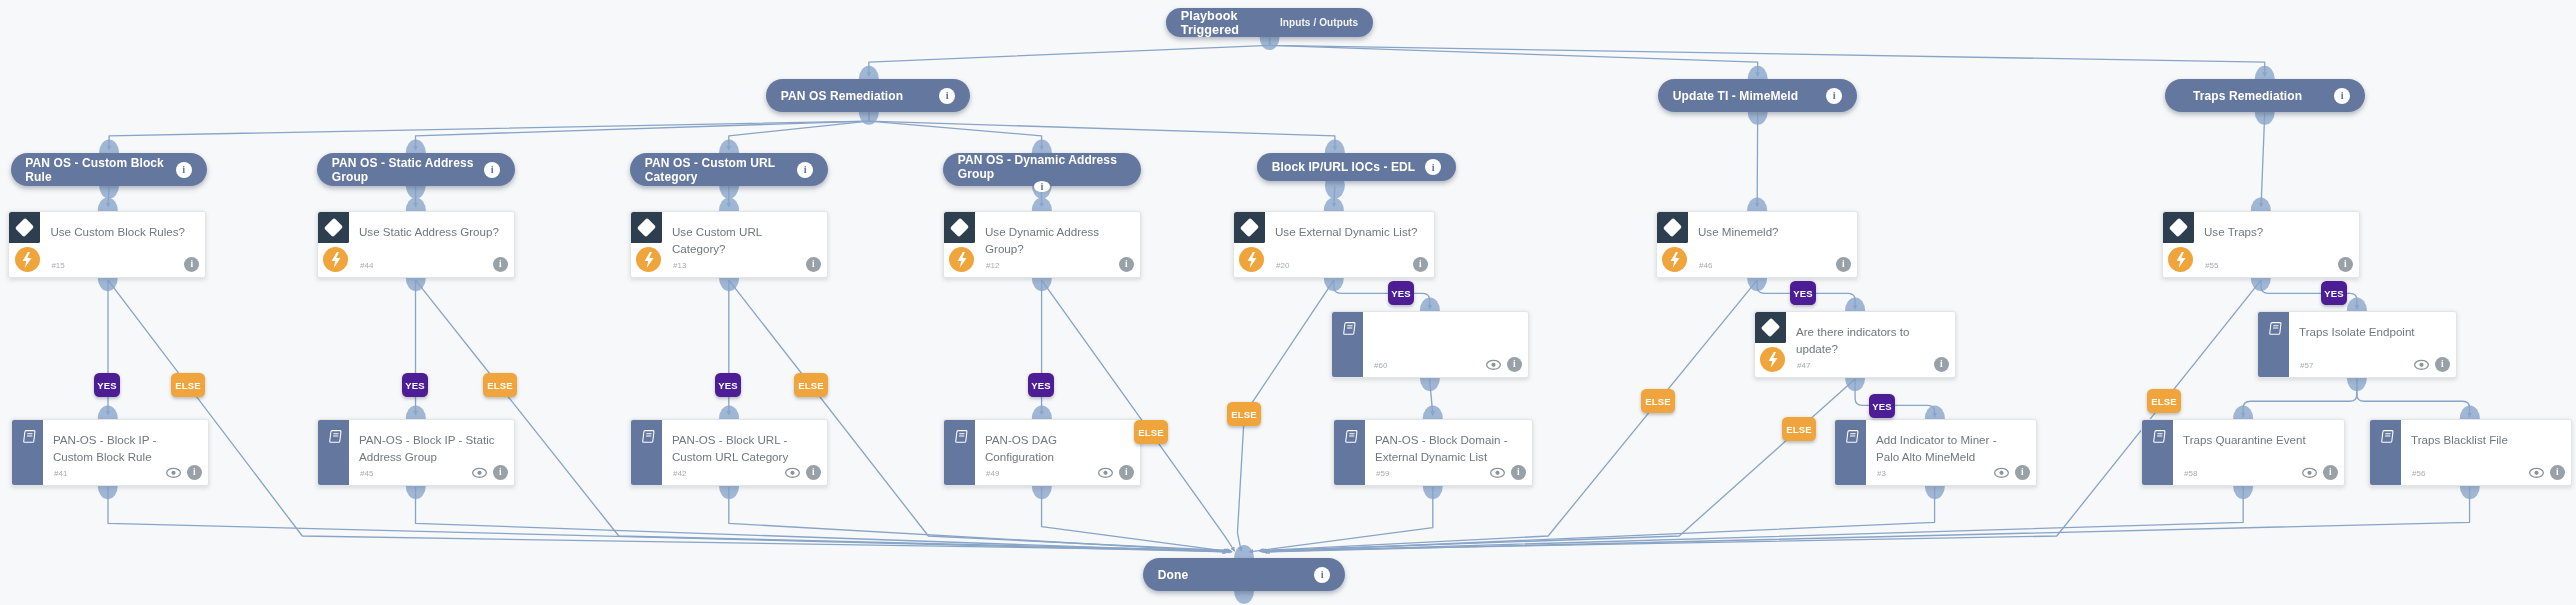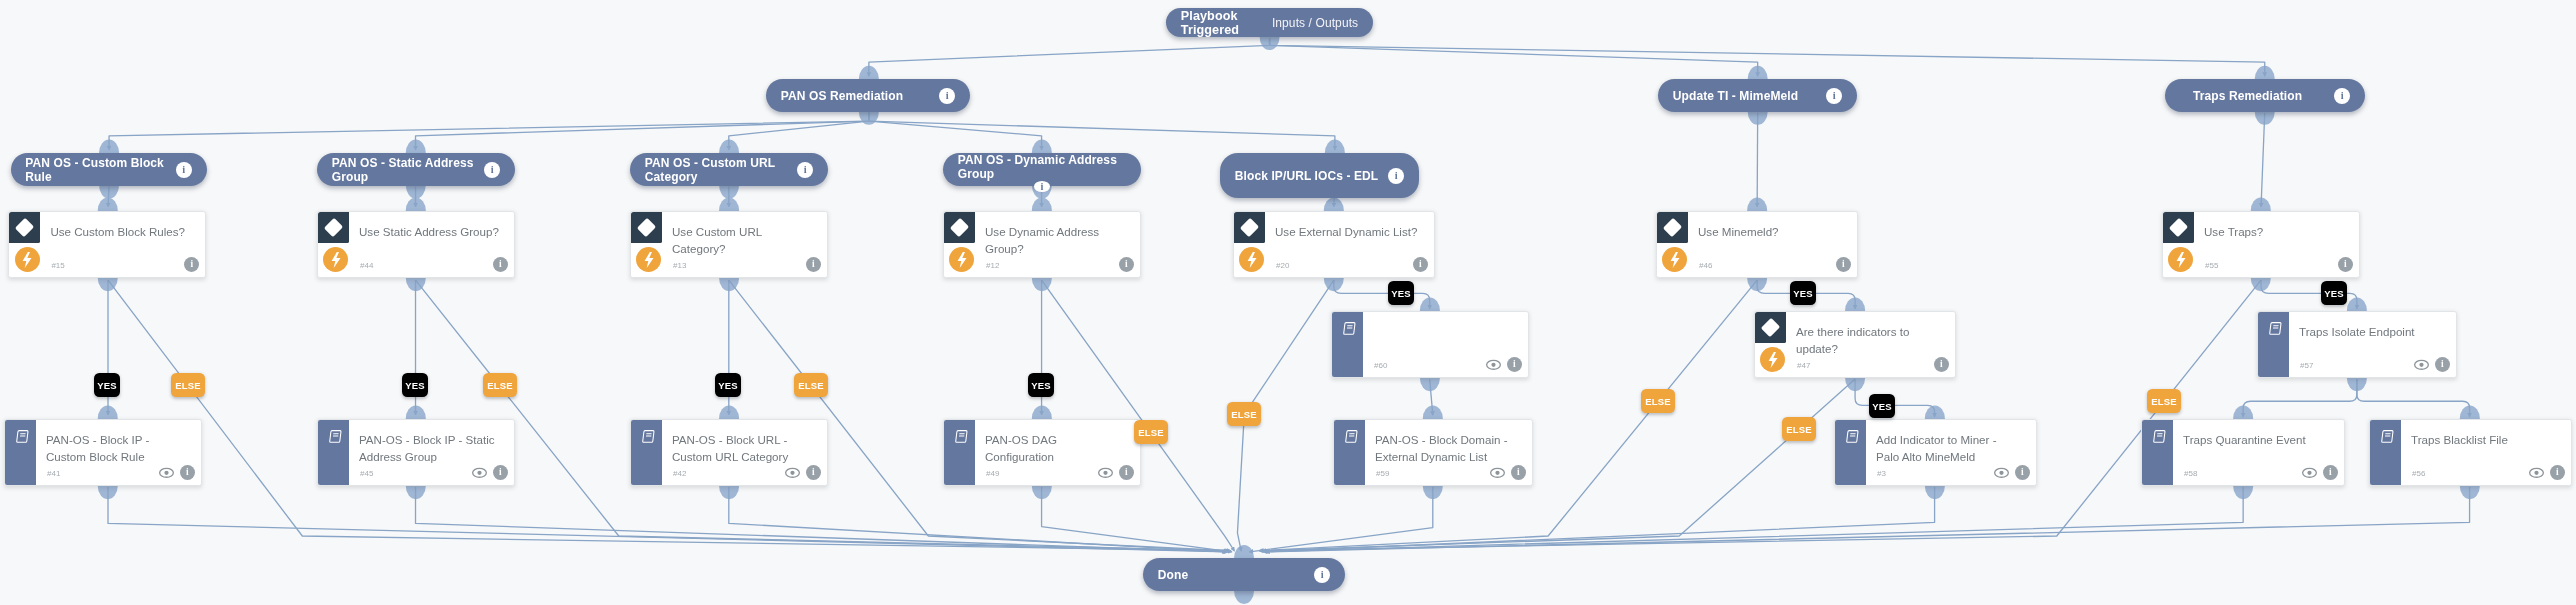--- a/index.html
+++ b/index.html
@@ -2,39 +2,39 @@
 <html style="font-size:8.4px"><head>
 <meta charset="utf-8">
 <style>
   html,body{margin:0;padding:0;background:#f7f8f9;font-family:"Liberation Sans","DejaVu Sans",sans-serif;}
   #canvas{position:relative;width:2576px;height:605px;overflow:hidden;background:#f7f8f9;}
   #edge-layer{position:absolute;left:0;top:0;}
   .node{position:absolute;box-sizing:border-box;}
   .pill{background:#64779e;border-radius:18px;color:#fff;display:flex;align-items:center;justify-content:space-between;
         padding:0 14.8px;box-shadow:0 2.6px 5.3px rgba(60,72,95,.38);font-size:12px;font-weight:600;letter-spacing:0.1px;cursor:pointer;}
   .pill.start{font-size:12.6px;}
-  .pill .pill-sub{font-size:12px;font-weight:400;opacity:.92;white-space:nowrap;padding-left:16px;}
+  .pill .pill-sub{font-size:10px;font-weight:700;opacity:.92;white-space:nowrap;padding-left:16px;}
   .pill-info{width:16px;height:16px;min-width:16px;border-radius:50%;background:#fff;color:#64779e;display:flex;align-items:center;justify-content:center;
              font-family:"Liberation Serif",serif;font-weight:700;font-size:10.5px;}
   .card{background:#fff;border:0.5px solid #e2e5e8;border-radius:2.6px;box-shadow:0 1.6px 4.2px rgba(40,50,60,.15);cursor:pointer;}
   .cond-sq{position:absolute;left:0;top:0;width:31px;height:31px;background:#2d3e4f;border-radius:2.6px 0 1.6px 0;
            display:flex;align-items:center;justify-content:center;}
   .diamond{width:13px;height:13px;background:#fff;border-radius:2.1px;transform:rotate(45deg) scaleY(1.12);}
   .bolt{position:absolute;left:5.3px;top:35px;width:25px;height:25px;border-radius:50%;background:#f0a43c;
         display:flex;align-items:center;justify-content:center;}
   .stripe{position:absolute;left:0;top:0;bottom:0;width:31px;background:#64779e;border-radius:2.1px 0 0 2.1px;
           display:flex;justify-content:center;align-items:flex-start;padding-top:8.4px;box-sizing:border-box;}
   .card .title{position:absolute;left:41px;top:10.5px;right:13.7px;font-size:11.6px;line-height:1.5;color:#70777d;}
   .card .tid{position:absolute;left:42px;bottom:6.8px;font-size:8px;color:#a6acb1;}
   .card .foot{position:absolute;right:6.3px;bottom:5.3px;display:flex;align-items:center;gap:5.3px;}
   .info-dot{width:14.8px;height:14.8px;border-radius:50%;background:#99a1a8;color:#fff;display:flex;align-items:center;justify-content:center;
             font-family:"Liberation Serif",serif;font-weight:700;font-size:9.5px;}
   .badge{position:absolute;color:#fff;font-weight:700;font-size:9.5px;display:flex;align-items:center;justify-content:center;
          border-radius:5.3px;box-shadow:0 1.6px 3.2px rgba(50,60,70,.3);letter-spacing:0.2px;}
-  .badge.yes{background:#000000;width:26px;height:24px;}
+  .badge.yes{background:#4c1d95;width:26px;height:24px;}
   .badge.else{background:#f0a43c;width:34px;height:24px;}
 </style>
 </head>
 <body>
 
 <div id="canvas">
   <svg id="edge-layer" width="2576" height="605" viewBox="0 0 4890 1149">
     <defs>
       <marker id="arrow" markerWidth="9" markerHeight="9" refX="7" refY="4.5" orient="auto" markerUnits="userSpaceOnUse">
         <path d="M0,0 L9,4.5 L0,9 Z" fill="#88a4c6"></path>
@@ -167,21 +167,21 @@
       <span class="pill-info">i</span>
     </div>
     <div class="node pill" style="left: 630px; top: 153px; width: 198px; height: 33px;">
       <span class="pill-label">PAN OS - Custom URL Category</span>
       <span class="pill-info">i</span>
     </div>
     <div class="node pill" style="left: 943px; top: 153px; width: 198px; height: 33px; flex-direction: column;">
       <span class="pill-label">PAN OS - Dynamic Address Group</span>
       <span class="pill-info">i</span>
     </div>
-    <div class="node pill" style="left: 1220px; top: 153px; width: 199px; height: 45px;">
+    <div class="node pill" style="left: 1257px; top: 153px; width: 199px; height: 28px;">
       <span class="pill-label">Block IP/URL IOCs - EDL</span>
       <span class="pill-info">i</span>
     </div>
     <div class="node card" style="left: 8.4px; top: 211px; width: 198px; height: 67px;">
       <span class="cond-sq">
         <span class="diamond"></span>
       </span>
       <span class="bolt">
         <svg width="11.6" height="16" viewBox="0 0 22 30">
           <polygon points="13,0 3,17 10,17 7,30 20,11 12,11 17,0" fill="#fff"></polygon>
@@ -328,21 +328,21 @@
       <span class="title">Traps Isolate Endpoint</span>
       <span class="tid">#57</span>
       <span class="foot">
         <svg width="17" height="11.6" viewBox="0 0 32 22">
           <ellipse cx="16" cy="11" rx="13" ry="8.5" fill="none" stroke="#8d959b" stroke-width="2.5"></ellipse>
           <circle cx="16" cy="11" r="4" fill="#8d959b"></circle>
         </svg>
         <span class="info-dot">i</span>
       </span>
     </div>
-    <div class="node card" style="left: 4px; top: 419px; width: 198px; height: 67px;">
+    <div class="node card" style="left: 11px; top: 419px; width: 198px; height: 67px;">
       <span class="stripe">
         <svg width="18" height="18" viewBox="0 0 34 34">
           <g fill="none" stroke="#fff" stroke-width="2">
             <path d="M11 5 L26 5 Q28 5 28 7 L28 25 Q28 27 26 27 L11 27 Q9 27 9 25 L9 7 Q9 5 11 5 Z" transform="skewX(-7) translate(3,0)"></path>
             <path d="M14 11 L24 11 M14 15 L24 15" transform="skewX(-7) translate(3,0)"></path>
           </g>
         </svg>
       </span>
       <span class="title">PAN-OS - Block IP - Custom Block Rule</span>
       <span class="tid">#41</span>

